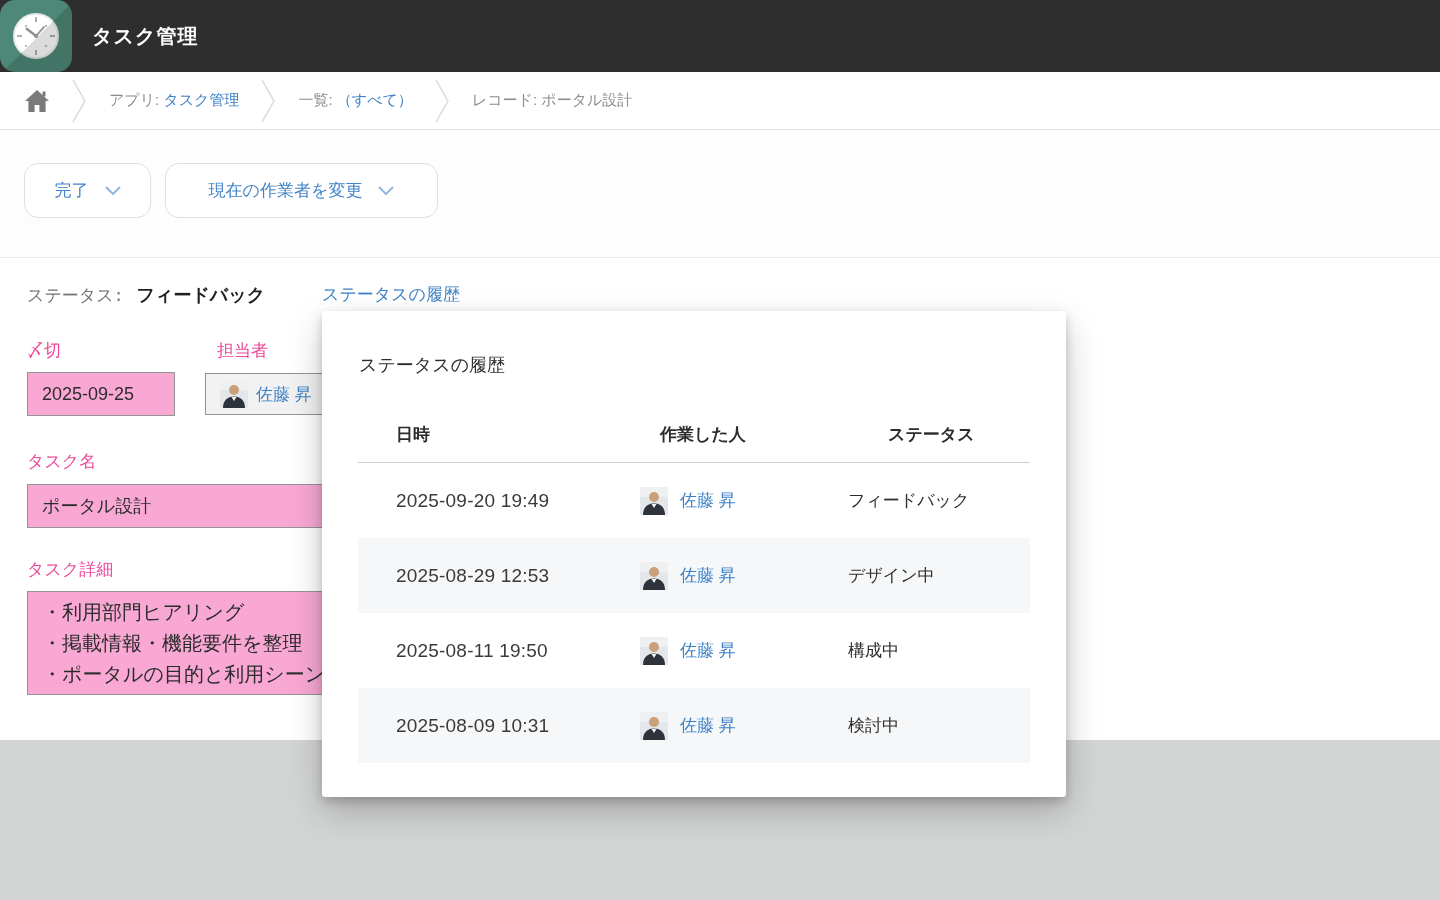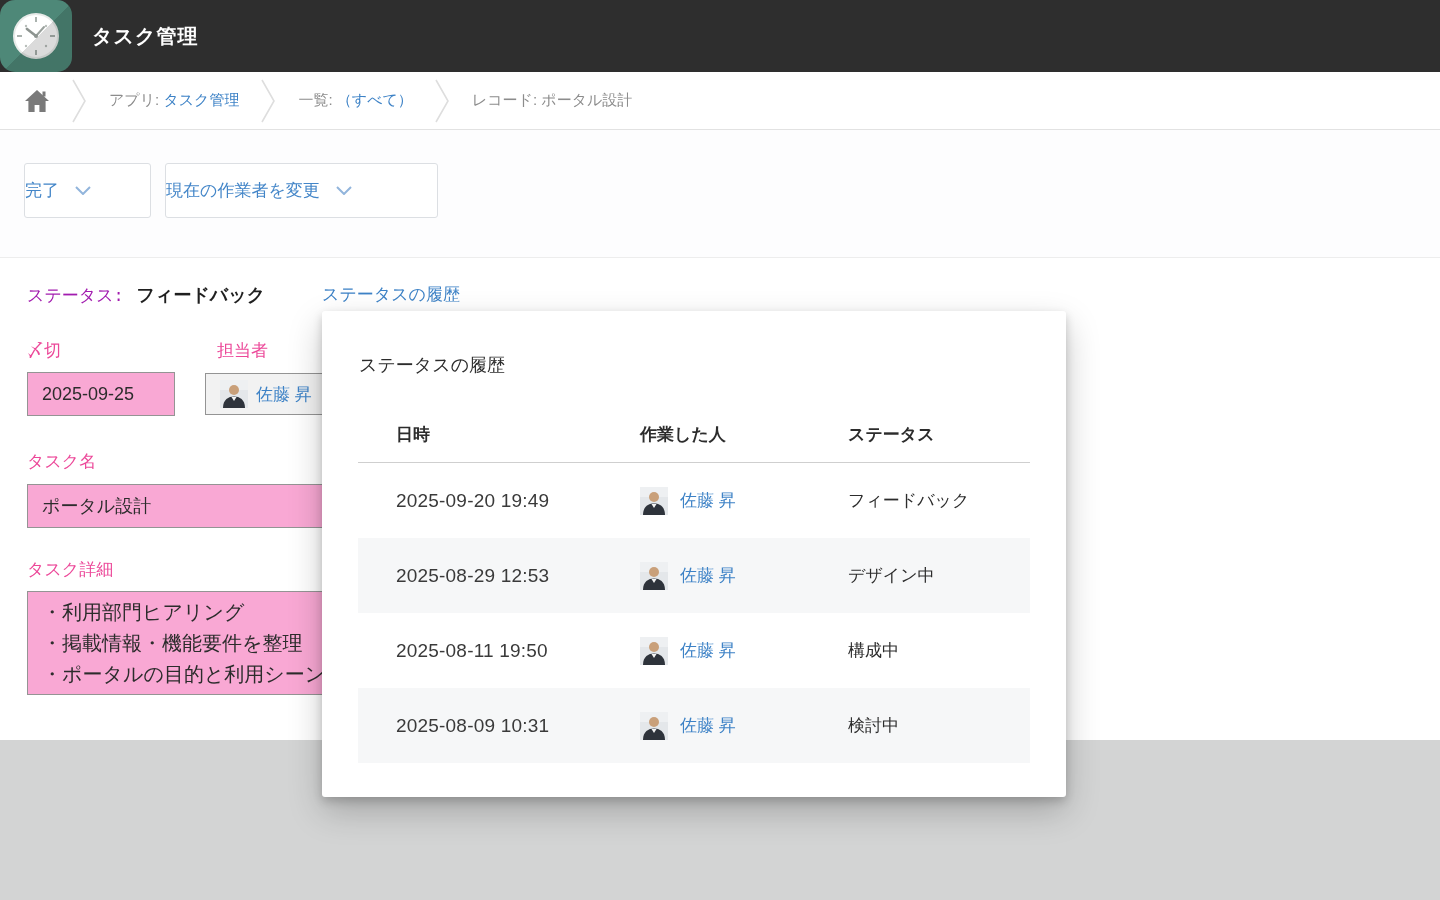--- a/index.html
+++ b/index.html
@@ -47,31 +47,31 @@
   .main-panel {
     position:absolute; top:130px; left:0; width:1440px; height:610px;
     background:#ffffff;
   }
   .toolbar {
     position:absolute; top:0; left:0; width:1440px; height:128px;
     background:#fdfdfe; border-bottom:1px solid #ededed;
   }
   .tb-btn {
     position:absolute; top:33px; height:55px;
-    background:#ffffff; border:1px solid #dcdfe3; border-radius:3px;
+    background:#ffffff; border:1px solid #dcdfe3; border-radius:14px;
     color:#4285c8; font-size:17px;
-    display:flex; align-items:center; justify-content:flex-start; gap:16px;
+    display:flex; align-items:center; justify-content:center; gap:16px;
     cursor:pointer; font-family:inherit;
   }
   .tb-btn.complete { left:24px; width:127px; }
   .tb-btn.change-worker { left:165px; width:273px; }
 
   
   .status-row { position:absolute; top:153px; left:27px; font-size:17px; white-space:nowrap; }
-  .status-label { color:#a21caf;font-family:Liberation Mono, monospace; }
+  .status-label { color:#737373;font-family:Liberation Mono, monospace; }
   .status-value { color:#1f1f1f; font-weight:700; font-size:18px; margin-left:8px; }
   .history-link {
     position:absolute; top:153px; left:322px;
     color:#3d82c6; font-size:17px; text-decoration:none; cursor:pointer; white-space:nowrap;
   }
   .field-label { position:absolute; font-size:17px; color:#ec4899; white-space:nowrap; }
   .field-box {
     position:absolute; background:#f9a8d4; border:1px solid #949494;
     font-size:18px; color:#2c2c2c; display:flex; align-items:center;
     padding:0 14px; white-space:nowrap; overflow:hidden;
@@ -98,21 +98,21 @@
   .history-popup {
     position:absolute; top:311px; left:322px; width:744px; height:486px;
     background:#ffffff; border-radius:3px;
     box-shadow:0 4px 10px rgba(0,0,0,0.18), 0 14px 34px rgba(0,0,0,0.22);
   }
   .hp-title { position:absolute; top:42px; left:37px; font-size:18px; color:#2c2c2c; }
   .hp-table { position:absolute; top:96px; left:36px; width:672px; }
   .hp-head {
     display:flex; align-items:center; height:56px;
     border-bottom:1px solid #cfcfcf;
-    font-weight:700; font-size:17px; color:#2c2c2c;
+    font-weight:700; font-size:17px; color:#2c2c2c;gap:20px;
   }
   .hp-row { display:flex; align-items:center; height:75px; font-size:17px; }
   .hp-row.stripe { background:#f6f7f8; }
   .col-date   { width:282px; padding-left:38px; }
   .col-worker { width:208px; display:flex; align-items:center; gap:12px; }
   .col-status { flex:1; }
   .hp-row .col-date { font-size:19px; color:#3a3a3a; letter-spacing:0.2px; }
   .hp-row .col-status { font-size:17px; color:#2c2c2c; }
   .worker-link { color:#3d82c6; text-decoration:none; cursor:pointer; font-size:17px; }
 </style>

